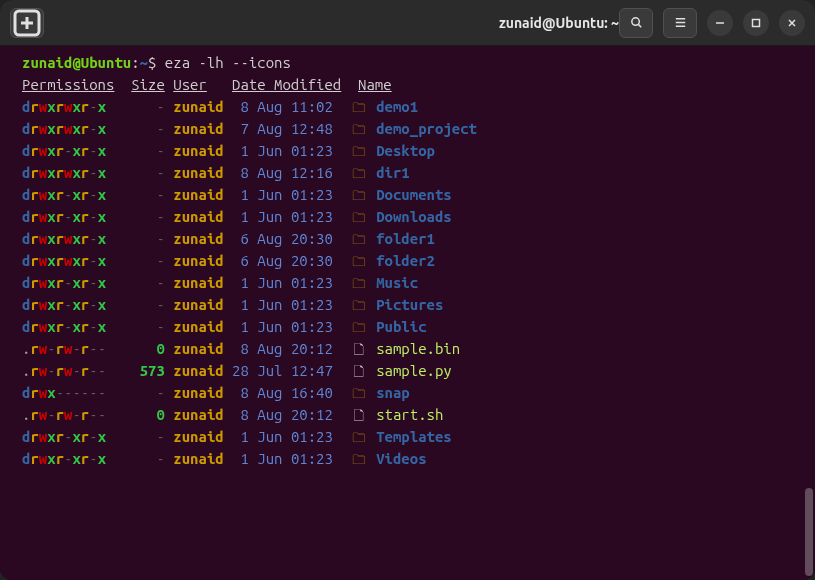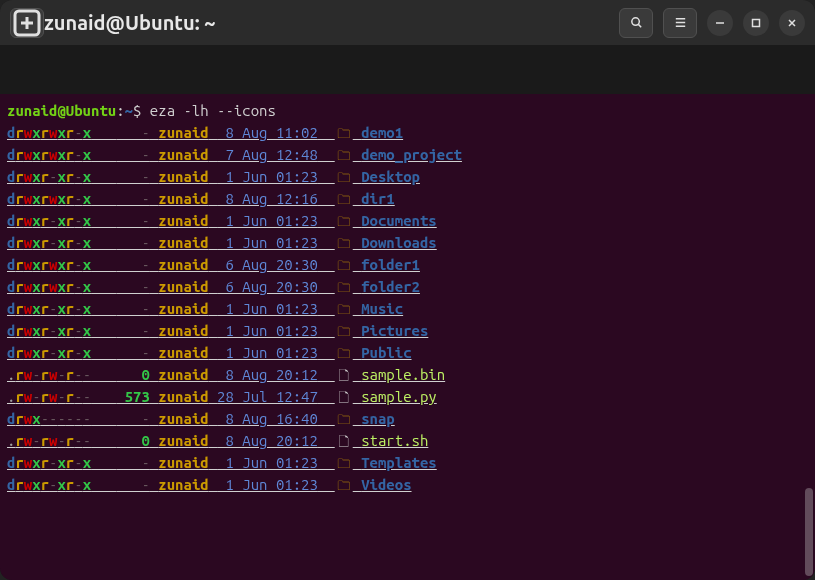--- a/index.html
+++ b/index.html
@@ -43,24 +43,24 @@
       border: 1px solid #505050;
       border-radius: 6px;
       display: flex;
       align-items: center;
       justify-content: center;
       color: #e0e0e0;
       font-size: 15px;
     }
     .title-text {
       flex: 1;
-      text-align: left;
+      text-align: right;
       color: #e8e8e8;
       font-family: "Ubuntu", sans-serif;
-      font-size: 20px;
+      font-size: 14px;
       font-weight: 600;
     }
     .titlebar-right {
       display: flex;
       align-items: center;
       gap: 10px;
     }
     .circle-btn {
       width: 26px;
       height: 26px;
@@ -83,27 +83,26 @@
       border-radius: 6px;
       display: flex;
       align-items: center;
       justify-content: center;
       color: #e0e0e0;
     }
     .square-btn svg { width: 15px; height: 15px; }
     .terminal {
       flex: 1;
       background: #2b0821;
-      padding: 6px 7px;
+      padding: 6px 22px;
       font-size: 15px;
       line-height: 22px;
       color: #d0d0d0;
       overflow: auto;
       position: relative;
-      margin-top: 48px;
     }
     .scrollbar {
       position: absolute;
       right: 2px;
       bottom: 4px;
       width: 8px;
       height: 88px;
       background: rgba(200,200,200,0.35);
       border-radius: 4px;
     }
@@ -128,21 +127,21 @@
     .icon-file { color: #d0d0d0; font-size: 13px; display:inline-block; width: 18px; text-align:center; }
     .name-dir { color: #3465a4; font-weight: bold; }
     .name-file { color: #bef264; }
     .cursor {
       display: inline-block;
       width: 9px;
       height: 18px;
       background: #d3d7cf;
       vertical-align: -3px;
     }
-    #rows-container .row { display: block; text-decoration: underline; }
+    #rows-container .row { display: block; }
   </style>
 </head>
 <body>
 
 <div class="window">
   <div class="titlebar">
     <div class="titlebar-left">
       <div class="tab-btn">
         <svg viewBox="0 0 16 16" fill="none" stroke="currentColor" stroke-width="1.5">
           <rect x="2" y="2" width="12" height="12" rx="2"></rect>
@@ -177,20 +176,21 @@
         <svg viewBox="0 0 12 12" stroke="currentColor" stroke-width="1.5">
             <path d="M3 3l6 6M9 3l-6 6"></path>
           </svg>
       </div>
     </div>
   </div>
 
   <div class="terminal">
     <div class="row"><span class="prompt-user">zunaid@Ubuntu</span><span class="prompt-dollar">:</span><span class="prompt-path">~</span><span class="prompt-dollar">$</span> <span class="cmd">eza -lh --icons</span></div>
 
+    <div class="header-row"><u>Permissions</u>  <u>Size</u> <u>User</u>   <u>Date Modified</u>  <u>Name</u></div>
 
     <div id="rows-container">
         <span class="row"><span class="pd">d</span><span class="pr">r</span><span class="pw">w</span><span class="px">x</span><span class="pr">r</span><span class="pw">w</span><span class="px">x</span><span class="pr">r</span><span class="pn">-</span><span class="px">x</span>   <span class="pn">   -</span> <span class="user">zunaid</span> <span class="date"> 8 Aug 11:02</span>  <span class="icon-dir">🗀</span> <span class="name-dir">demo1</span></span>
         <span class="row"><span class="pd">d</span><span class="pr">r</span><span class="pw">w</span><span class="px">x</span><span class="pr">r</span><span class="pw">w</span><span class="px">x</span><span class="pr">r</span><span class="pn">-</span><span class="px">x</span>   <span class="pn">   -</span> <span class="user">zunaid</span> <span class="date"> 7 Aug 12:48</span>  <span class="icon-dir">🗀</span> <span class="name-dir">demo_project</span></span>
         <span class="row"><span class="pd">d</span><span class="pr">r</span><span class="pw">w</span><span class="px">x</span><span class="pr">r</span><span class="pn">-</span><span class="px">x</span><span class="pr">r</span><span class="pn">-</span><span class="px">x</span>   <span class="pn">   -</span> <span class="user">zunaid</span> <span class="date"> 1 Jun 01:23</span>  <span class="icon-dir">🗀</span> <span class="name-dir">Desktop</span></span>
         <span class="row"><span class="pd">d</span><span class="pr">r</span><span class="pw">w</span><span class="px">x</span><span class="pr">r</span><span class="pw">w</span><span class="px">x</span><span class="pr">r</span><span class="pn">-</span><span class="px">x</span>   <span class="pn">   -</span> <span class="user">zunaid</span> <span class="date"> 8 Aug 12:16</span>  <span class="icon-dir">🗀</span> <span class="name-dir">dir1</span></span>
         <span class="row"><span class="pd">d</span><span class="pr">r</span><span class="pw">w</span><span class="px">x</span><span class="pr">r</span><span class="pn">-</span><span class="px">x</span><span class="pr">r</span><span class="pn">-</span><span class="px">x</span>   <span class="pn">   -</span> <span class="user">zunaid</span> <span class="date"> 1 Jun 01:23</span>  <span class="icon-dir">🗀</span> <span class="name-dir">Documents</span></span>
         <span class="row"><span class="pd">d</span><span class="pr">r</span><span class="pw">w</span><span class="px">x</span><span class="pr">r</span><span class="pn">-</span><span class="px">x</span><span class="pr">r</span><span class="pn">-</span><span class="px">x</span>   <span class="pn">   -</span> <span class="user">zunaid</span> <span class="date"> 1 Jun 01:23</span>  <span class="icon-dir">🗀</span> <span class="name-dir">Downloads</span></span>
         <span class="row"><span class="pd">d</span><span class="pr">r</span><span class="pw">w</span><span class="px">x</span><span class="pr">r</span><span class="pw">w</span><span class="px">x</span><span class="pr">r</span><span class="pn">-</span><span class="px">x</span>   <span class="pn">   -</span> <span class="user">zunaid</span> <span class="date"> 6 Aug 20:30</span>  <span class="icon-dir">🗀</span> <span class="name-dir">folder1</span></span>
         <span class="row"><span class="pd">d</span><span class="pr">r</span><span class="pw">w</span><span class="px">x</span><span class="pr">r</span><span class="pw">w</span><span class="px">x</span><span class="pr">r</span><span class="pn">-</span><span class="px">x</span>   <span class="pn">   -</span> <span class="user">zunaid</span> <span class="date"> 6 Aug 20:30</span>  <span class="icon-dir">🗀</span> <span class="name-dir">folder2</span></span>

